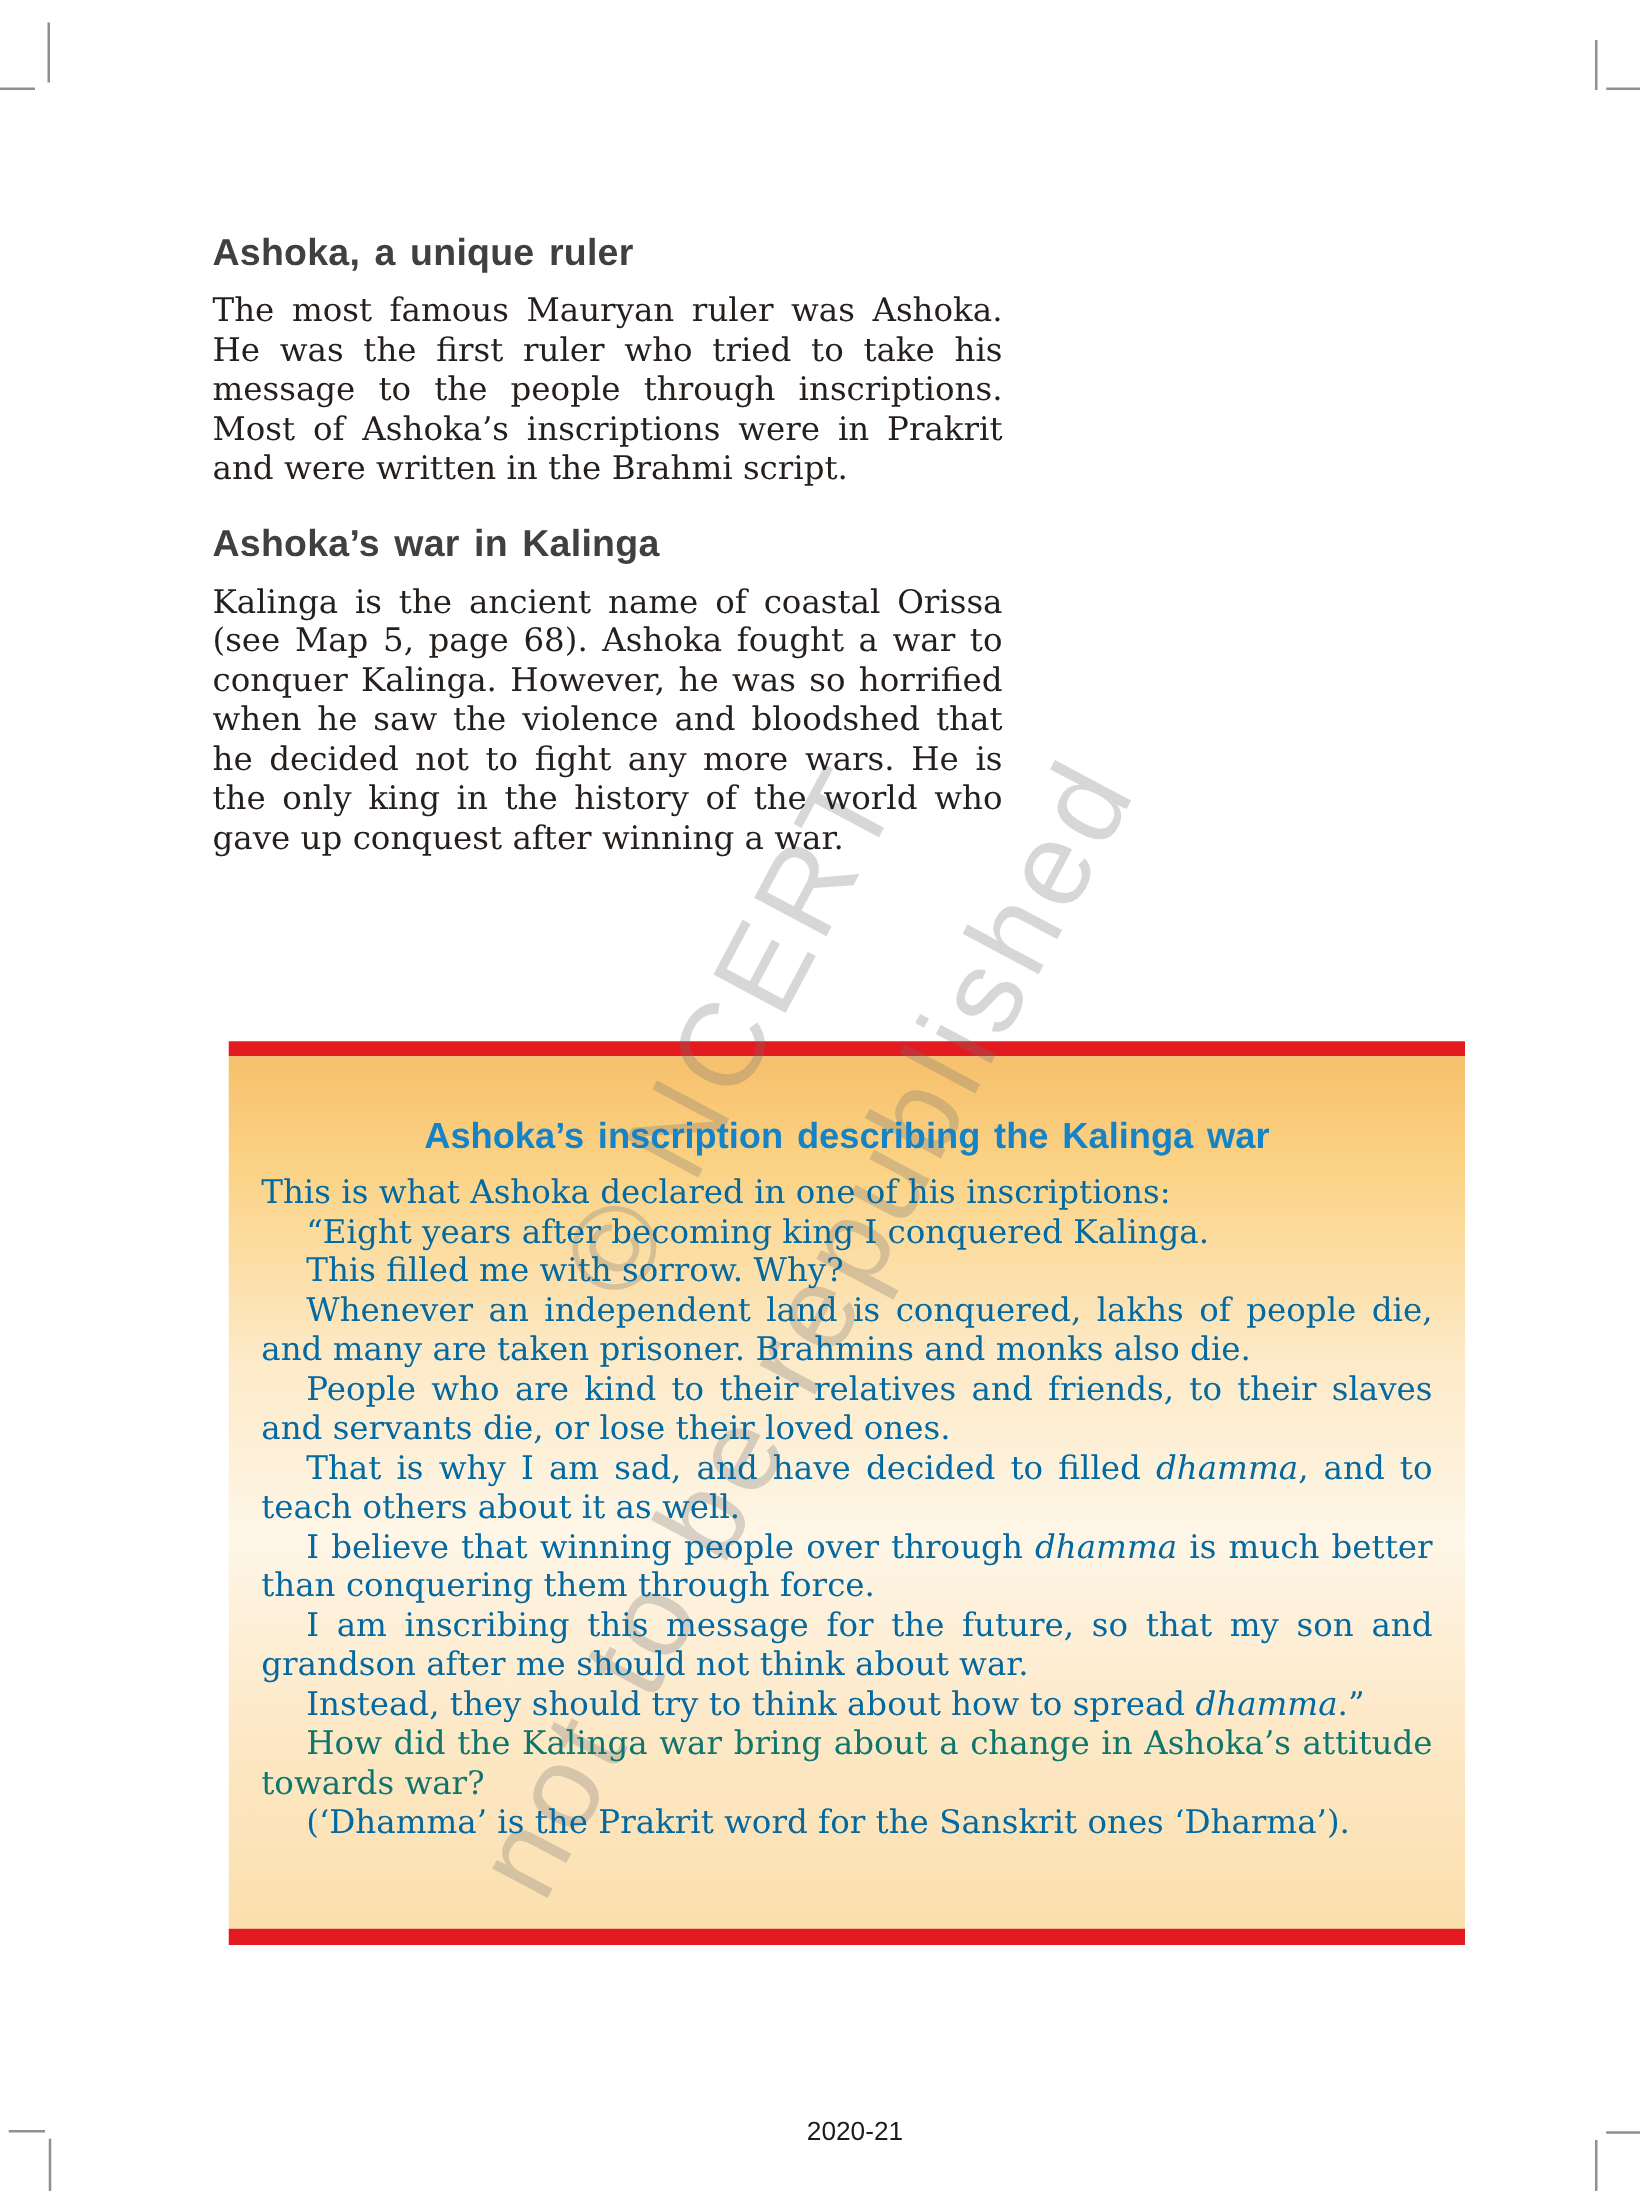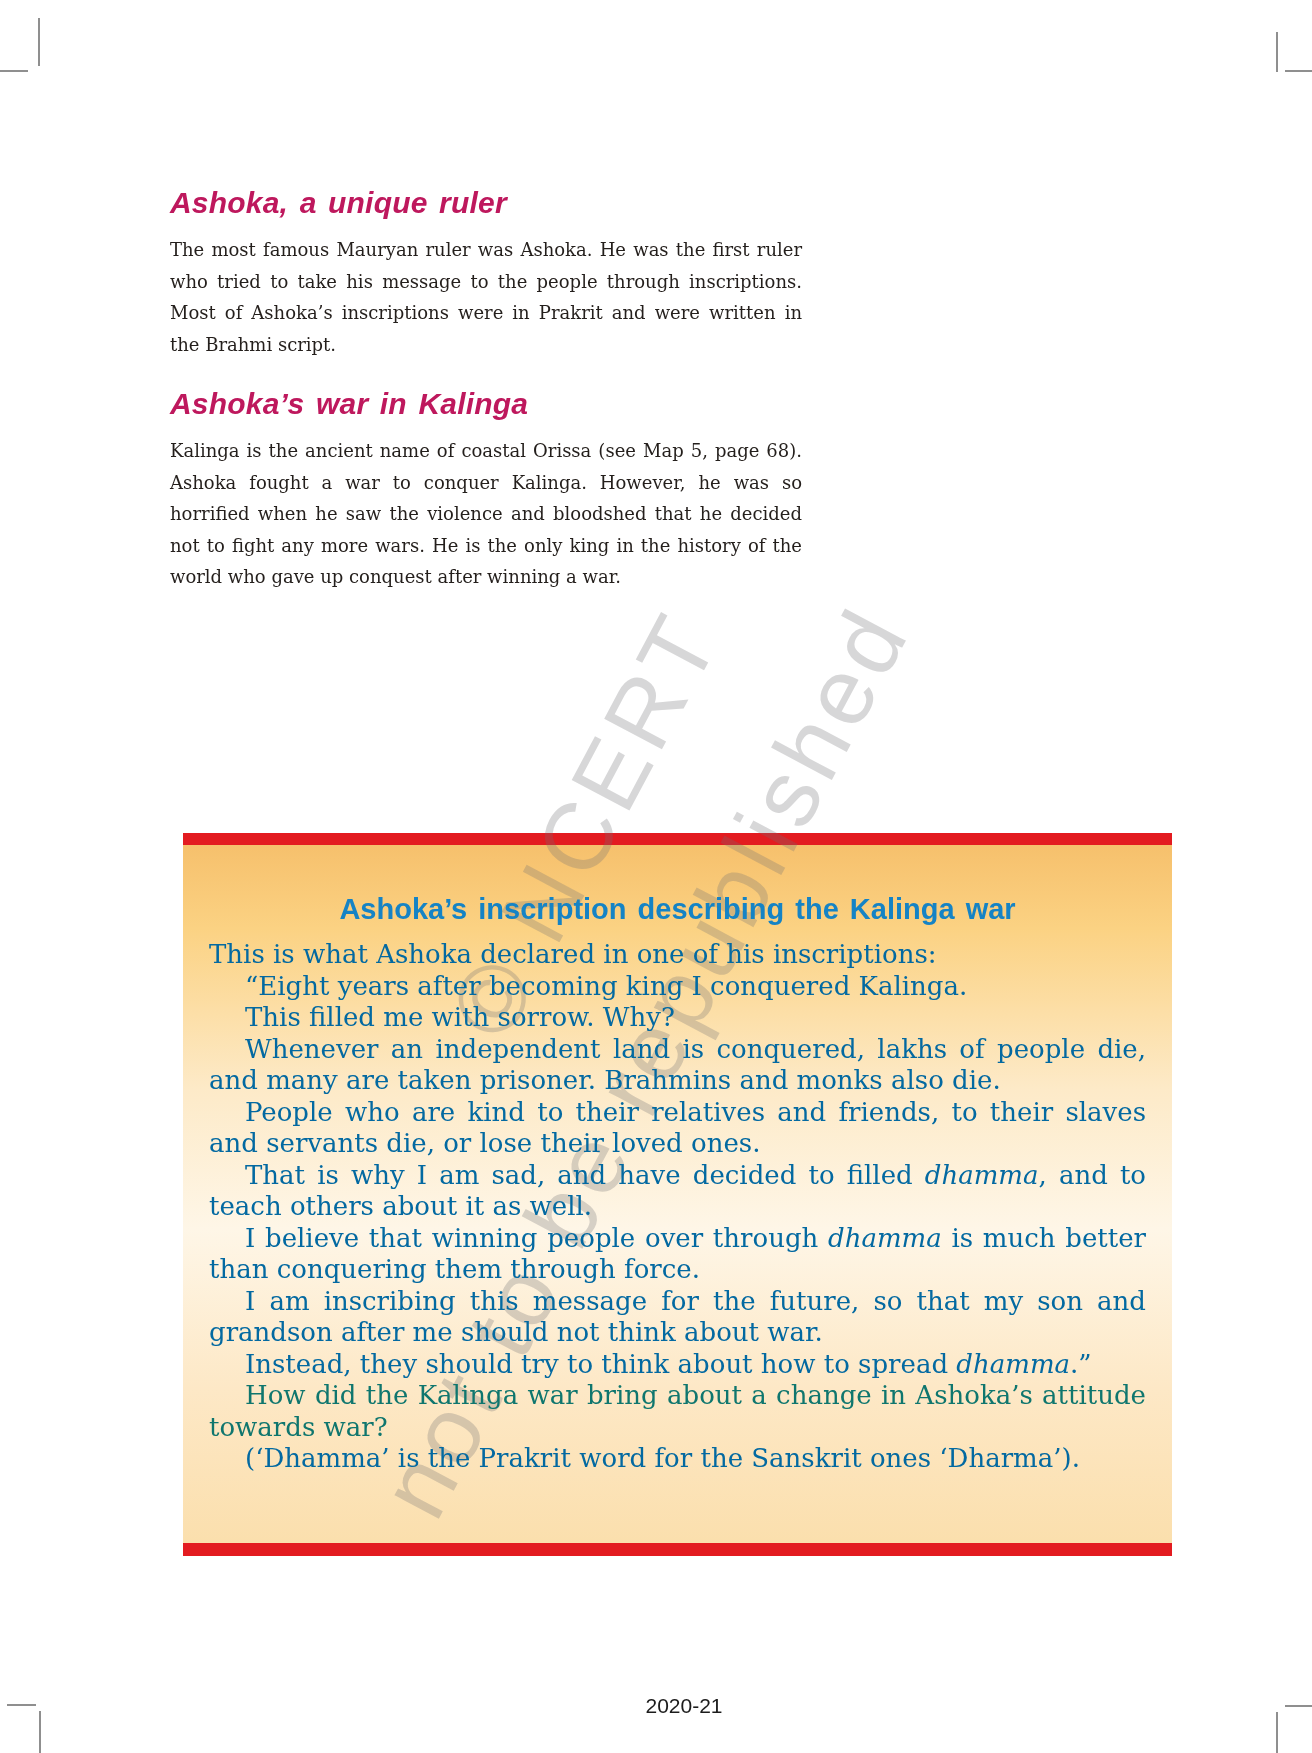--- a/index.html
+++ b/index.html
@@ -7,25 +7,25 @@
     position:relative; width:1312px; height:1753px;
     background:#ffffff; overflow:hidden;
     font-family:"DejaVu Serif", serif;
   }
   
   .crop { position:absolute; background:#8f8f8f; }
   
   .top-text { position:absolute; left:170px; top:186px; width:632px; z-index:3; }
   .heading {
     margin:0; font-family:"Liberation Sans", sans-serif; font-weight:bold;
-    font-size:30px; line-height:34px; color:#be185d; letter-spacing:0.2px; word-spacing:3px;font-style:italic;
+    font-size:30px; line-height:34px; color:#404040; letter-spacing:0.2px; word-spacing:3px;
   }
   .heading.second { margin-top:27px; }
   .body-para {
-    margin:14px 0 0 0; font-size:18px; line-height:31.5px; color:#241f1c;
+    margin:14px 0 0 0; font-size:26px; line-height:31.5px; color:#241f1c;
     text-align:justify; font-family:"DejaVu Serif", serif;
   }
   
   .box-bg { position:absolute; left:183px; top:833px; width:989px; z-index:1; }
   .red-bar { width:100%; height:12px; background:#e31b20; }
   .red-bar.bottom { height:13px; }
   .box-fill {
     width:100%; height:698px;
     background:linear-gradient(180deg,
       #f6c06c 0%, #fbd283 12%, #fdeac8 35%, #fef6e7 55%, #fde8c6 78%, #fbdfad 100%);

